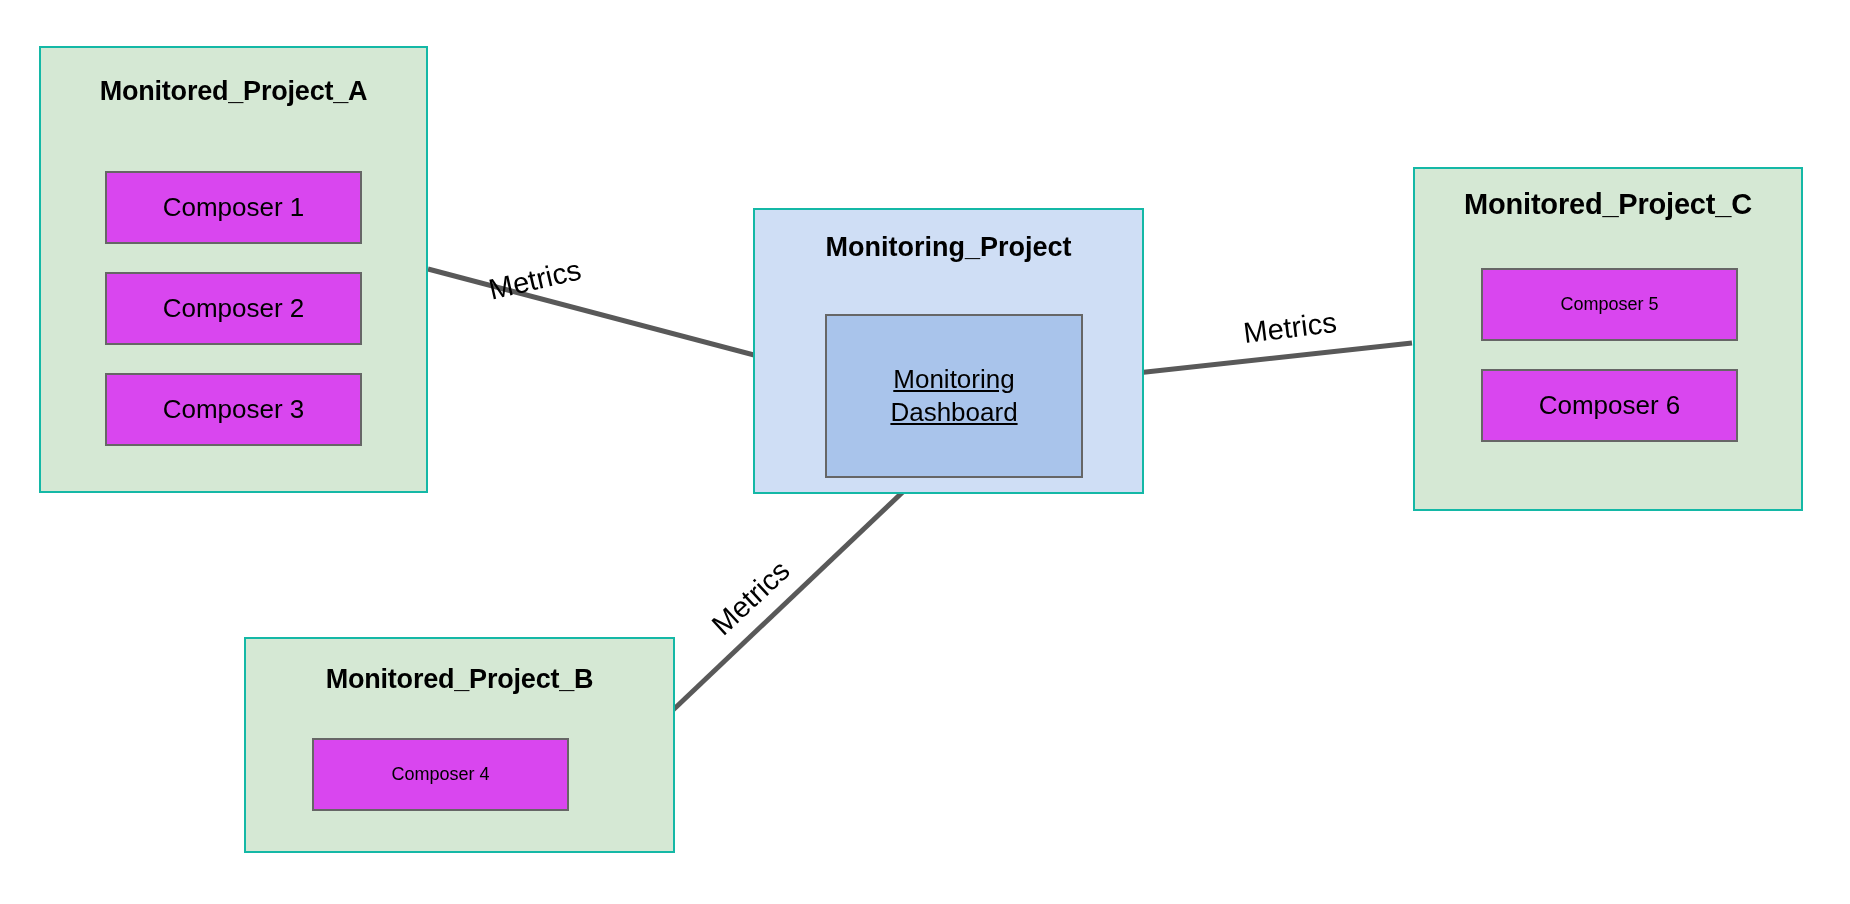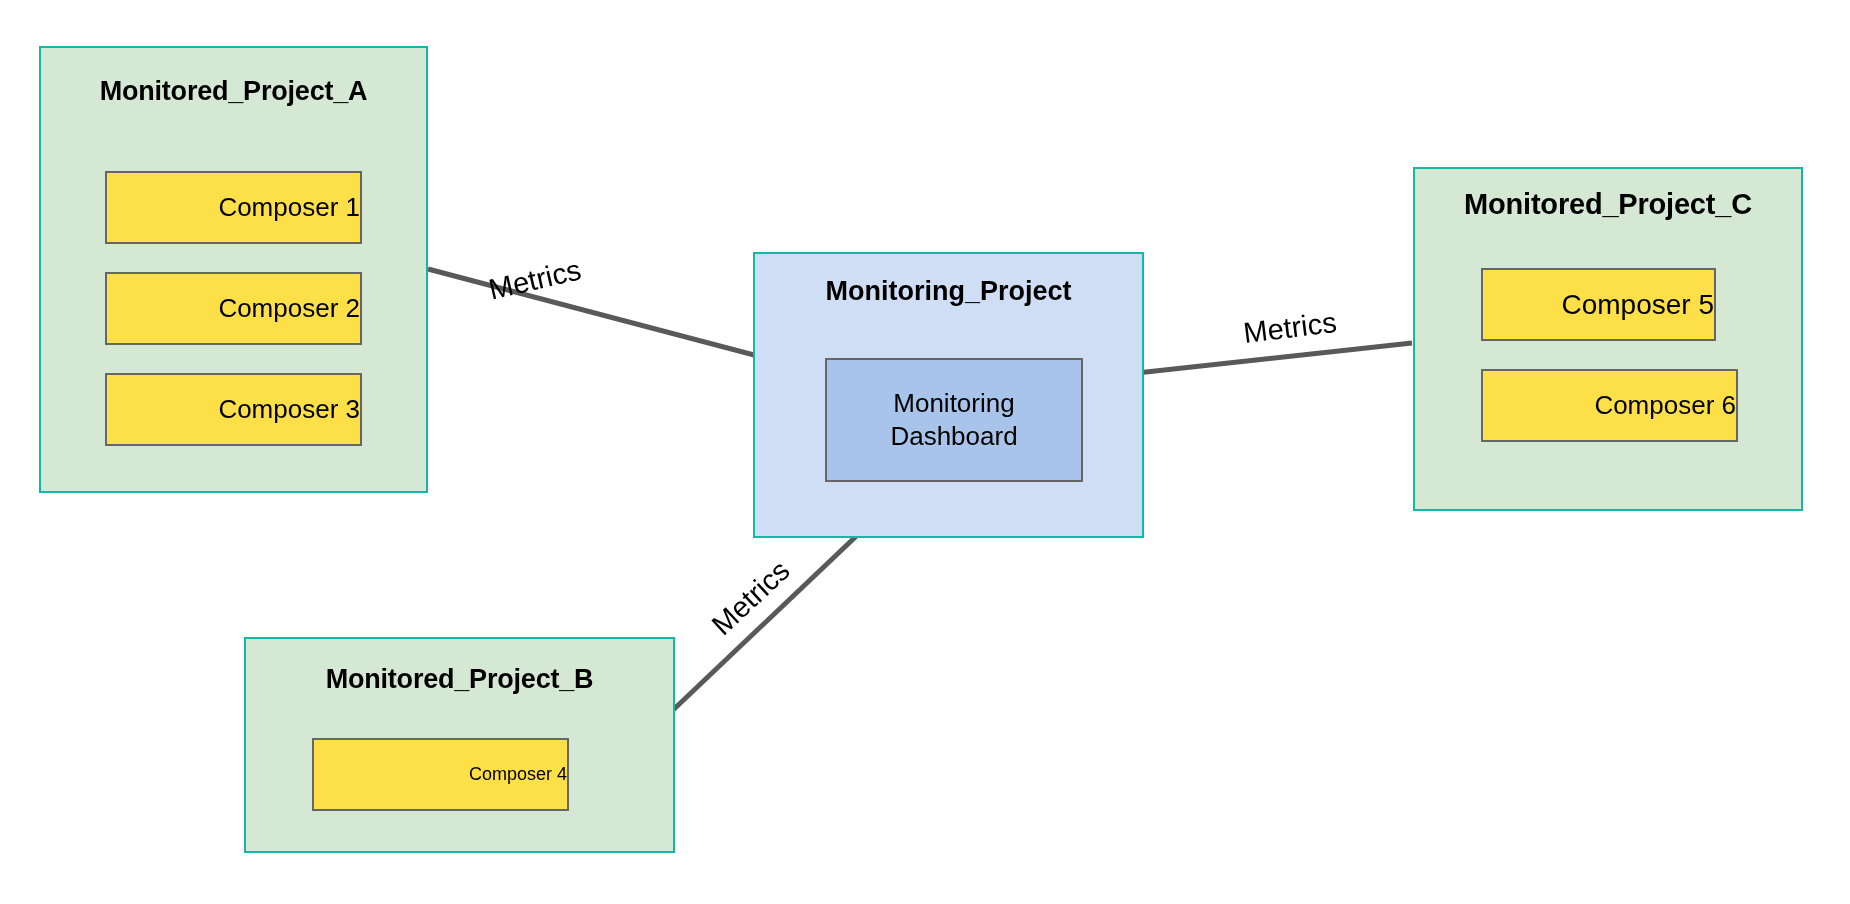--- a/index.html
+++ b/index.html
@@ -31,24 +31,24 @@
     right: 0;
     text-align: center;
     font-weight: bold;
     color: #000000;
     letter-spacing: -0.2px;
   }
   .child-box {
     position: absolute;
     box-sizing: border-box;
     border: 2px solid #666666;
-    background: #fde047;
+    background: #d946ef;
     display: flex;
     align-items: center;
-    justify-content: flex-end;
+    justify-content: center;
     color: #000000;
   }
   .monitoring-box {
     background: #cfdef5;
   }
   .dashboard-box {
     position: absolute;
     box-sizing: border-box;
     border: 2px solid #666666;
     background: #a9c4eb;
@@ -106,33 +106,33 @@
       <span>Composer 1</span>
     </div>
     <div class="child-box" style="left:64px; top:224px; width:257px; height:73px; font-size:26px;">
       <span>Composer 2</span>
     </div>
     <div class="child-box" style="left:64px; top:325px; width:257px; height:73px; font-size:26px;">
       <span>Composer 3</span>
     </div>
   </div>
 
-  <div class="box monitoring-box" style="left:753px; top:208px; width:391px; height:286px;margin-top:44px;">
+  <div class="box monitoring-box" style="left:753px; top:208px; width:391px; height:286px;">
     <div class="monitoring-title" style="top:22px; font-size:27px;">Monitoring_Project</div>
-    <div class="dashboard-box" style="left:70px; top:104px; width:258px; height:124px; font-size:26px;">
+    <div class="dashboard-box" style="left:70px; top:104px; width:258px; height:164px; font-size:26px;text-decoration:underline;">
       <span>
         <span>Monitoring</span><br>
         <span>Dashboard</span>
       </span>
     </div>
   </div>
 
   <div class="box project-box" style="left:1413px; top:167px; width:390px; height:344px;">
     <div class="project-title" style="top:19px; font-size:29px;">Monitored_Project_C</div>
-    <div class="child-box" style="left:66px; top:99px; width:235px; height:73px; font-size:28px;">
+    <div class="child-box" style="left:66px; top:99px; width:257px; height:73px; font-size:18px;">
       <span>Composer 5</span>
     </div>
     <div class="child-box" style="left:66px; top:200px; width:257px; height:73px; font-size:26px;">
       <span>Composer 6</span>
     </div>
   </div>
 
   <div class="box project-box" style="left:244px; top:637px; width:431px; height:216px;">
     <div class="project-title" style="top:25px; font-size:27px;">Monitored_Project_B</div>
     <div class="child-box" style="left:66px; top:99px; width:257px; height:73px; font-size:18px;">

